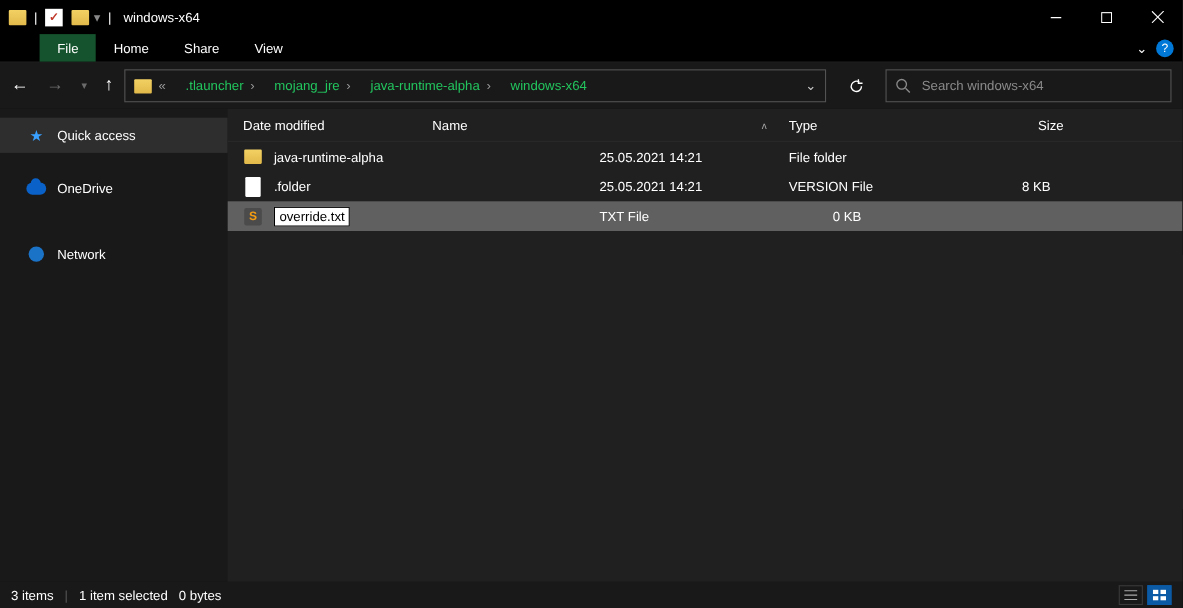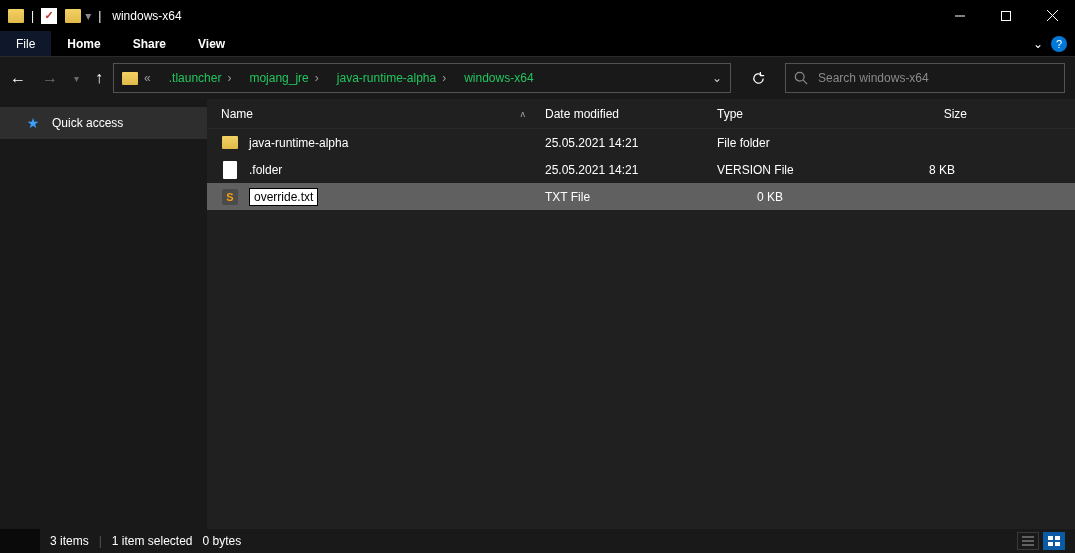--- a/index.html
+++ b/index.html
@@ -9,36 +9,36 @@
   .titlebar .icons { display: flex; align-items: center; padding-left: 8px; gap: 2px; }
   .folder-icon { width: 16px; height: 14px; background: linear-gradient(#f3d163,#e1b94a); border-radius: 1px; }
   .check-icon { width: 16px; height: 16px; background:#fff; display:flex; align-items:center; justify-content:center; color:#c0392b; font-weight:bold; font-size:11px;}
   .title-sep { margin: 0 5px; color: #fff; font-size:12px;}
   .title-text { margin-left: 6px; }
   .win-controls { margin-left:auto; display:flex; }
   .win-btn { width:46px; height:31px; display:flex; align-items:center; justify-content:center; color:#fff;}
   .win-btn svg { stroke:#fff; }
   
   .ribbon { height: 26px; background: #000; display:flex; align-items:stretch; border-bottom:1px solid #2a2a2a;}
-  .ribbon .file-tab { background:#0f172a; color:#fff; padding:12px 16px; display:flex; align-items:center;}
-  .ribbon .tab { color:#fff; padding:0 16px; display:flex; align-items:center;font-weight:bold;}
+  .ribbon .file-tab { background:#14532d; color:#fff; padding:12px 16px; display:flex; align-items:center;margin-left:36px;}
+  .ribbon .tab { color:#fff; padding:0 16px; display:flex; align-items:center;}
   .ribbon .right { margin-left:auto; display:flex; align-items:center; padding-right:8px; gap:8px;}
   .help-badge { width:16px; height:16px; border-radius:50%; background:#0078d7; display:flex; align-items:center; justify-content:center; color:#fff; font-size:11px;}
   .expand-chev { color:#fff; font-size:12px;}
   
   .navrow { height:42px; background:#191919; display:flex; align-items:center; padding:6px 10px; gap:10px;}
   .nav-arrows { display:flex; gap:16px; align-items:center; color:#fff;}
   .nav-arrow { color:#fff; font-size:16px;}
   .nav-arrow.dim { color:#6b6b6b;}
   .address-box { flex:1; height:30px; border:1px solid #535353; background:#191919; display:flex; align-items:center; padding:0 8px; gap:6px;}
   .crumb { color:#22c55e; display:flex; align-items:center; gap:6px;margin-left:12px;}
   .crumb-sep { color:#9a9a9a;}
   .addr-right { margin-left:auto; display:flex; align-items:center; gap:12px; color:#ccc;}
   .refresh-btn { width:34px; height:30px; display:flex; align-items:center; justify-content:center; color:#fff;}
-  .search-box { width:280px; height:30px; border:1px solid #535353; background:#191919; display:flex; align-items:center; padding:0 8px; gap:10px; color:#8a8a8a;}
+  .search-box { width:260px; height:30px; border:1px solid #535353; background:#191919; display:flex; align-items:center; padding:0 8px; gap:10px; color:#8a8a8a;}
   
   .body { flex:1; display:flex; background:#202020; min-height:0;}
   .sidebar { width:207px; background:#191919; padding:8px 0; display:flex; flex-direction:column; gap:4px;}
   .side-item { height:32px; display:flex; align-items:center; gap:10px; padding-left:24px; color:#fff;}
   .side-item.active { background:#2e2e2e;}
   .side-spacer { height:8px;}
   .icon-shell { width:18px; height:18px; display:flex; align-items:center; justify-content:center; font-size:14px;}
   .star { color:#3aa0ff;}
   .cloud { width:18px; height:11px; background:#0a62c9; border-radius:8px; position:relative;}
   .cloud:before { content:""; position:absolute; width:9px; height:9px; background:#0a62c9; border-radius:50%; top:-4px; left:4px;}
@@ -57,21 +57,21 @@
   .row.selected { background:#606060;}
   .cell-name { width:324px; display:flex; align-items:center; gap:10px;}
   .cell-date { width:172px; display:flex;}
   .cell-type { width:150px; display:flex;}
   .cell-size { width:100px; display:flex; justify-content:flex-end; padding-right:12px;}
   .file-ico { width:18px; height:18px; display:flex; align-items:center; justify-content:center;}
   .doc-ico { width:14px; height:18px; background:#fff; border-radius:1px;}
   .sublime-ico { width:16px; height:16px; background:#4b4b4b; border-radius:2px; display:flex; align-items:center; justify-content:center; color:#f39c12; font-weight:bold; font-size:11px;}
   .rename-box { background:#fff; color:#000; padding:1px 4px; border:1px solid #000;}
   
-  .statusbar { height:24px; background:#191919; display:flex; align-items:center; padding:0 10px; gap:10px; color:#fff;margin-left:40px;}
+  .statusbar { height:24px; background:#191919; display:flex; align-items:center; padding:0 10px; gap:10px; color:#fff;}
   .status-sep { color:#555;}
   .status-right { margin-left:auto; display:flex; gap:4px;}
   .view-btn { width:22px; height:18px; background:#191919; border:1px solid #3a3a3a; display:flex; align-items:center; justify-content:center;}
   .view-btn.active { background:#0a5aa6; border-color:#0a5aa6;}
   svg { display:block; }
 </style>
 </head>
 <body>
 
 <div class="titlebar">
@@ -153,33 +153,45 @@
 </div>
 
 <div class="body">
 
   <div class="sidebar">
     <div class="side-item active">
       <span class="icon-shell star">★</span>
       <span>Quick access</span>
     </div>
     <div class="side-spacer"></div>
+    <div class="side-item">
+      <span class="icon-shell">
+          <span class="cloud"></span>
+        </span>
+      <span>OneDrive</span>
+    </div>
     <div class="side-spacer"></div>
     <div class="side-spacer"></div>
+    <div class="side-item">
+      <span class="icon-shell">
+          <span class="netglobe"></span>
+        </span>
+      <span>Network</span>
+    </div>
   </div>
 
   <div class="files">
     <div class="columns">
+      <div class="col col-date">
+          <span>Date modified</span>
+        </div>
       <div class="col col-name">
         <span>Name</span>
         <span class="sort-ind" style="margin-left:auto; margin-right:20px;">ʌ</span>
       </div>
-      <div class="col col-date">
-          <span>Date modified</span>
-        </div>
       <div class="col col-type">
           <span>Type</span>
         </div>
       <div class="col col-size">
           <span>Size</span>
         </div>
     </div>
 
     <div class="row">
       <div class="cell-name">

